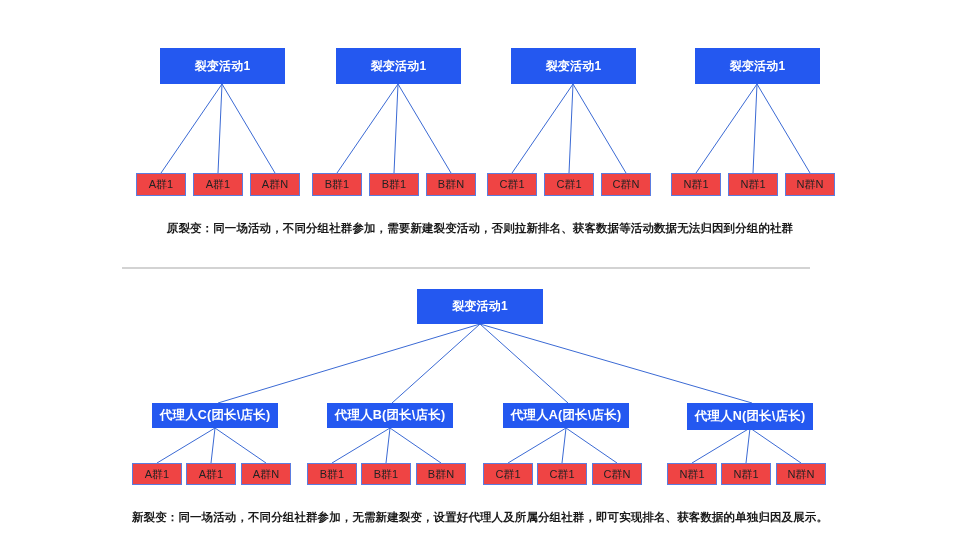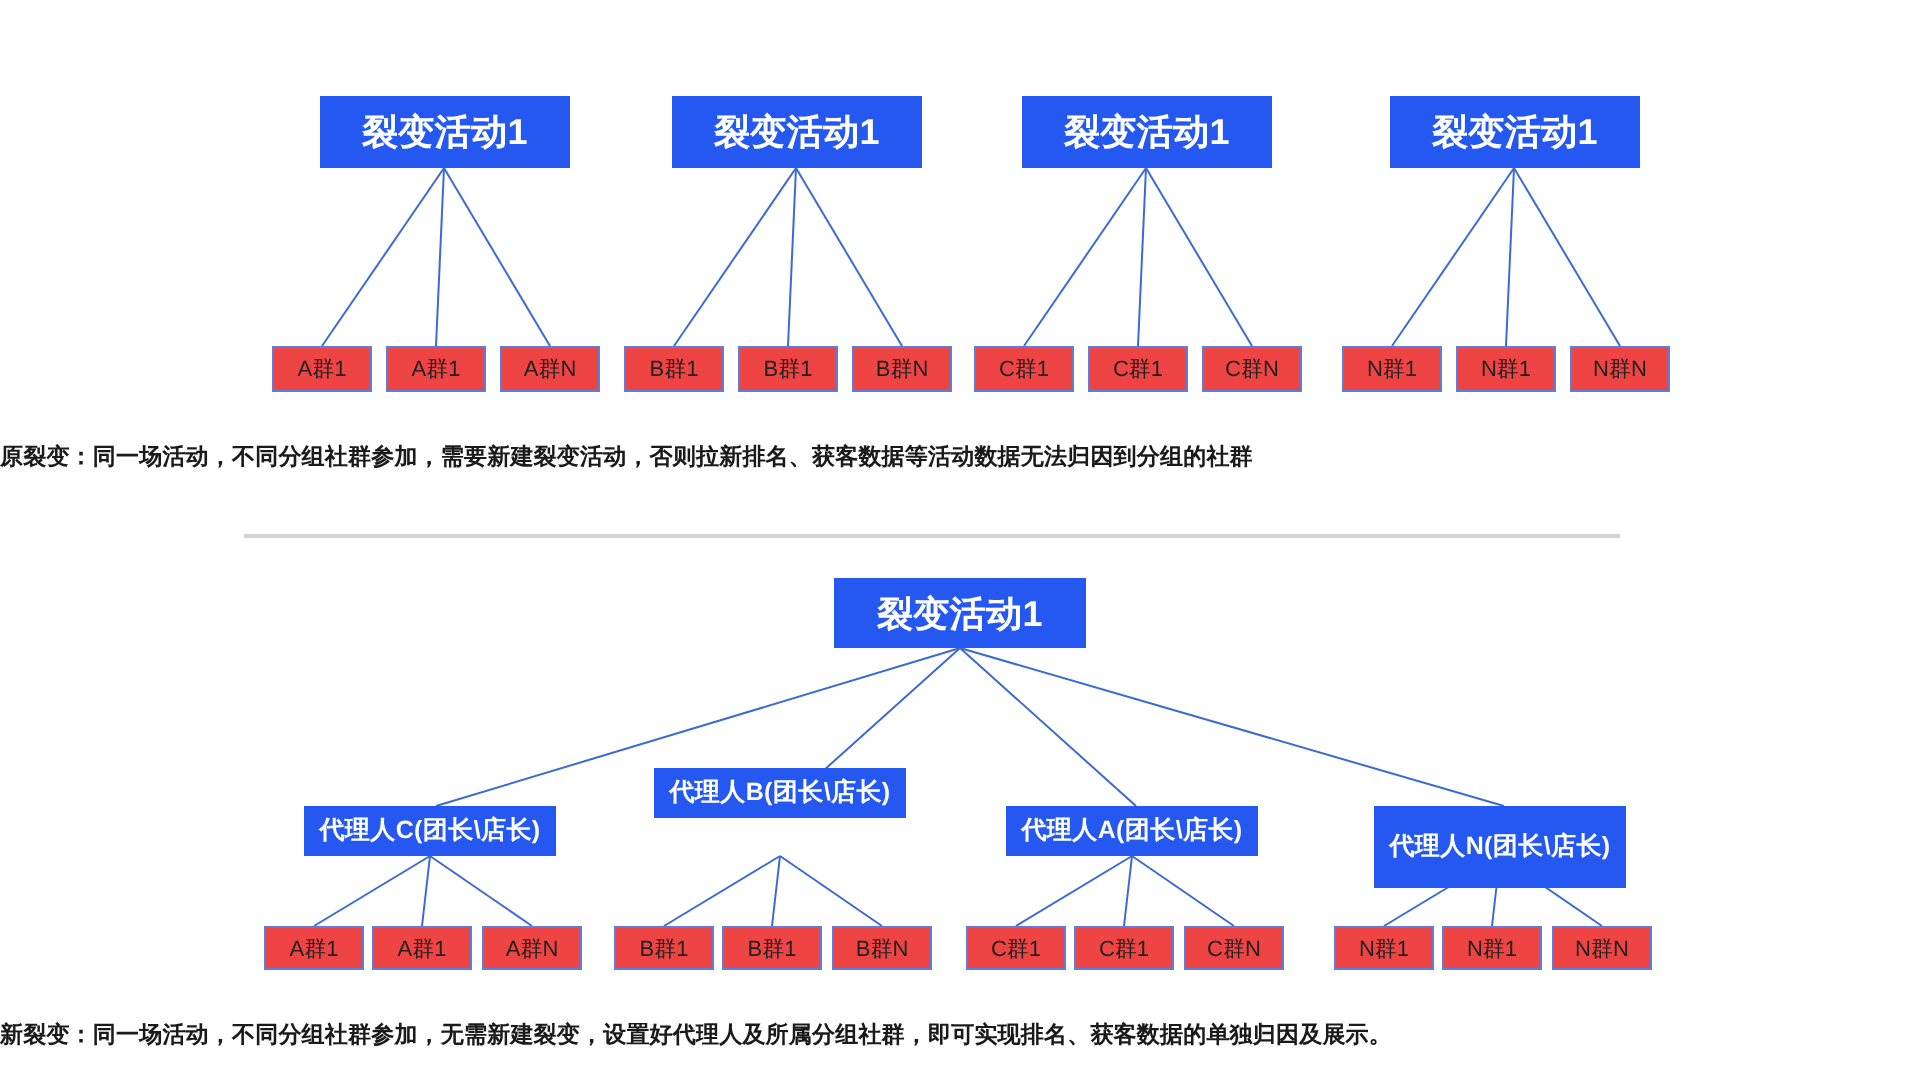--- a/index.html
+++ b/index.html
@@ -35,21 +35,21 @@
     display: flex;
     align-items: center;
     justify-content: center;
     text-align: center;
     white-space: nowrap;
   }
   .node-root {
     background: #2458f0;
     border: 1px solid #2458f0;
     color: #ffffff;
-    font-size: 18px;
+    font-size: 12px;
     font-weight: 700;
     letter-spacing: 0.2px;
   }
   .node-agent {
     background: #2458f0;
     border: 1px solid #2458f0;
     color: #ffffff;
     font-size: 12.5px;
     font-weight: 700;
     letter-spacing: 0.2px;
@@ -57,21 +57,21 @@
   .node-leaf {
     background: #ef4444;
     border: 1px solid #5b7ce0;
     color: #222222;
     font-size: 11px;
     font-weight: 400;
   }
   .caption {
     position: absolute;
     width: 100%;
-    text-align: left;
+    text-align: center;
     font-size: 11.5px;
     font-weight: 700;
     color: #1a1a1a;
     letter-spacing: 0.1px;
   }
   .divider {
     position: absolute;
     left: 122px;
     top: 267px;
     width: 688px;
@@ -152,23 +152,23 @@
 
       <line x1="750" y1="428" x2="692" y2="463"></line>
       <line x1="750" y1="428" x2="746" y2="463"></line>
       <line x1="750" y1="428" x2="801" y2="463"></line>
     </g>
   </svg>
 
   <div class="node node-root" style="left:417px;top:289px;width:126px;height:35px;">裂变活动1</div>
 
   <div class="node node-agent" style="left:152px;top:403px;width:126px;height:25px;">代理人C(团长\店长)</div>
-  <div class="node node-agent" style="left:327px;top:384px;width:126px;height:25px;">代理人B(团长\店长)</div>
+  <div class="node node-agent" style="left:327px;top:403px;width:126px;height:25px;">代理人B(团长\店长)</div>
   <div class="node node-agent" style="left:503px;top:403px;width:126px;height:25px;">代理人A(团长\店长)</div>
-  <div class="node node-agent" style="left:687px;top:403px;width:126px;height:41px;">代理人N(团长\店长)</div>
+  <div class="node node-agent" style="left:687px;top:403px;width:126px;height:27px;">代理人N(团长\店长)</div>
 
   <div class="node node-leaf" style="left:132px;top:463px;width:50px;height:22px;">A群1</div>
   <div class="node node-leaf" style="left:186px;top:463px;width:50px;height:22px;">A群1</div>
   <div class="node node-leaf" style="left:241px;top:463px;width:50px;height:22px;">A群N</div>
 
   <div class="node node-leaf" style="left:307px;top:463px;width:50px;height:22px;">B群1</div>
   <div class="node node-leaf" style="left:361px;top:463px;width:50px;height:22px;">B群1</div>
   <div class="node node-leaf" style="left:416px;top:463px;width:50px;height:22px;">B群N</div>
 
   <div class="node node-leaf" style="left:483px;top:463px;width:50px;height:22px;">C群1</div>

